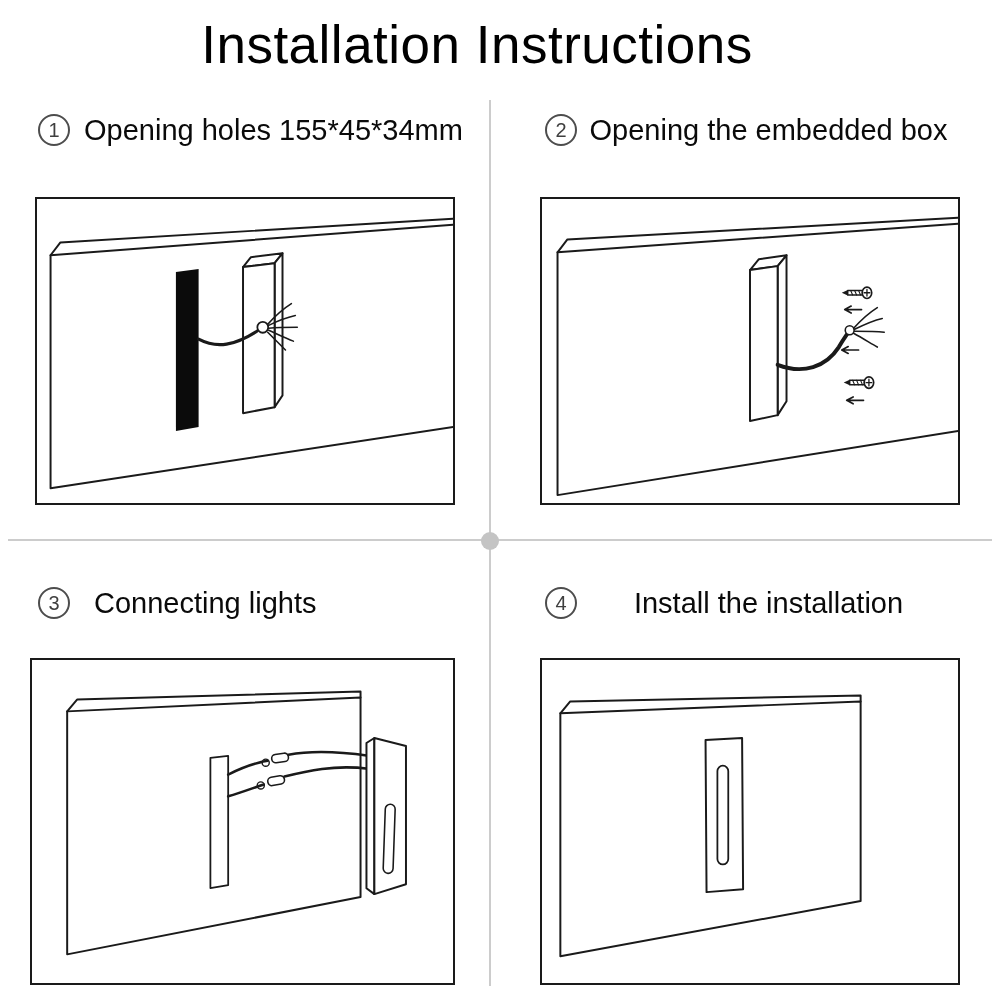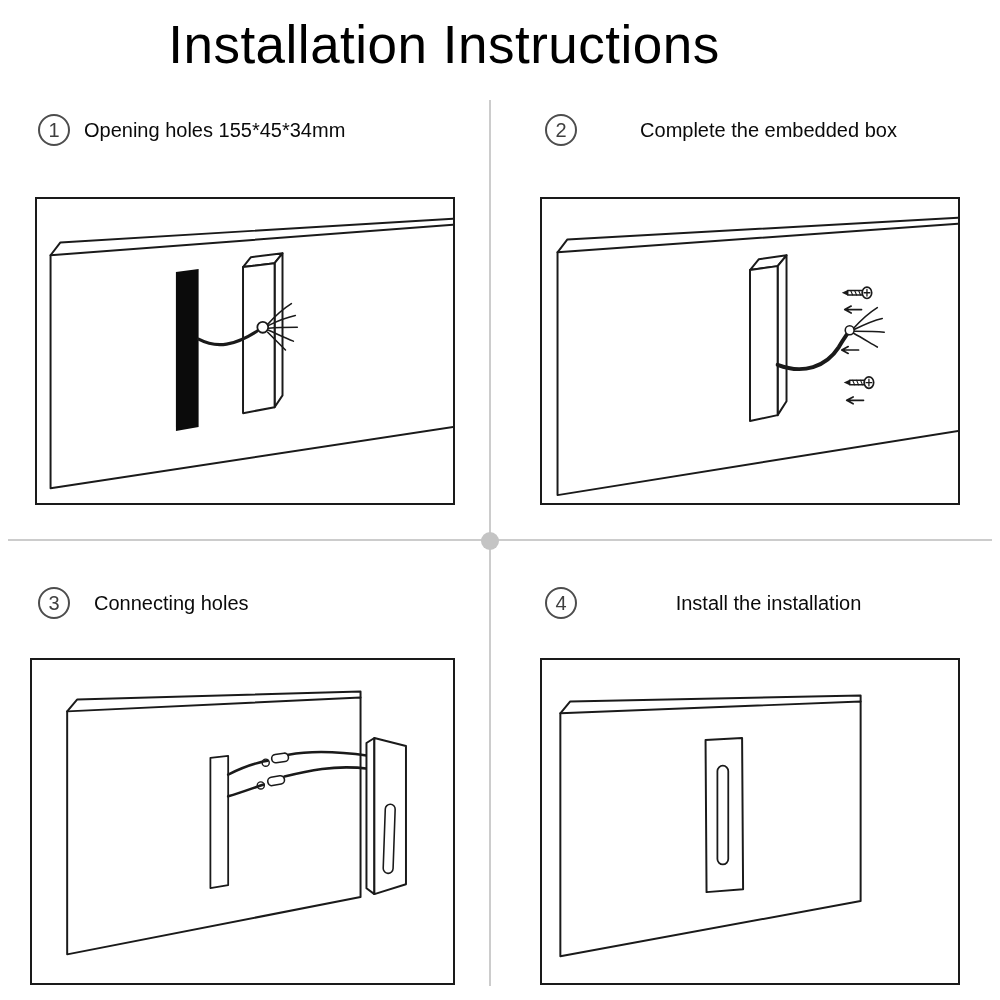--- a/index.html
+++ b/index.html
@@ -7,40 +7,40 @@
     width: 1000px; height: 1000px;
     background: #ffffff;
     position: relative;
     overflow: hidden;
     font-family: "Liberation Sans", "DejaVu Sans", sans-serif;
     color: #0a0a0a;
   }
   .title {
     position: absolute; top: 14px; left: 0; width: 888px;
     margin: 0; text-align: center;
-    font-size: 53px; font-weight: 400; letter-spacing: 0.5px; color: #000;
+    font-size: 53px; font-weight: 400; letter-spacing: 0.5px; color: #000; padding-left: 33px;
   }
   .v-divider { position: absolute; left: 489px; top: 100px; width: 2px; height: 886px; background: #cccccc; }
   .h-divider { position: absolute; left: 8px; top: 539px; width: 984px; height: 2px; background: #cccccc; }
   .center-dot { position: absolute; left: 481px; top: 532px; width: 18px; height: 18px; border-radius: 50%; background: #c4c4c4; }
 
   .step { position: absolute; }
   .step-1 { left: 35px;  top: 112px; width: 420px; height: 393px; }
   .step-2 { left: 540px; top: 112px; width: 420px; height: 393px; }
   .step-3 { left: 30px;  top: 585px; width: 425px; height: 400px; }
   .step-4 { left: 540px; top: 585px; width: 420px; height: 400px; }
 
   .step-header { display: flex; align-items: center; height: 36px; }
   .step-num {
     flex: 0 0 auto; width: 32px; height: 32px; box-sizing: border-box;
     border: 2px solid #4d4d4d; border-radius: 50%;
     display: flex; align-items: center; justify-content: center;
     font-size: 20px; color: #3f3f3f;
   }
-  .step-label { font-size: 20px; color: #0a0a0a; white-space: nowrap; }
+  .step-label { font-size: 29px; color: #0a0a0a; white-space: nowrap; }
   .label-left { margin-left: 14px; }
   .label-left-wide { margin-left: 24px; }
   .label-center { flex: 1 1 auto; text-align: center; }
   .num-inset { margin-left: 3px; }
   .num-inset-sm { margin-left: 8px; }
   .num-inset-r { margin-left: 5px; }
 
   .frame {
     position: absolute; left: 0; box-sizing: border-box;
     border: 2px solid #1a1a1a; background: #fff;
@@ -90,21 +90,21 @@
             <path d="M233 135 C 240 142, 246 148, 251 153"></path>
           </g>
         </g>
       </svg>
     </div>
   </section>
 
   <section class="step step-2">
     <div class="step-header">
       <span class="step-num num-inset-r">2</span>
-      <span class="step-label label-center">Complete the embedded box</span>
+      <span class="step-label label-center">Opening the embedded box</span>
     </div>
     <div class="frame frame-top">
       <svg viewBox="0 0 420 308" xmlns="http://www.w3.org/2000/svg">
         <g stroke="#1a1a1a" stroke-width="2" fill="none" stroke-linecap="round" stroke-linejoin="round">
           <g>
             <path d="M421 25 L15 54 L15 300 L421 235"></path>
             <path d="M15 54 L25 41 L421 19"></path>
           </g>
           <g fill="#ffffff">
             <path d="M210 72 L219 61 L247 57 L238 68 Z"></path>
@@ -143,21 +143,21 @@
             <path d="M0 0 H17 M0 0 L6.5 -3.5 M0 0 L6.5 3.5" stroke-width="1.7"></path>
           </g>
         </g>
       </svg>
     </div>
   </section>
 
   <section class="step step-3">
     <div class="step-header">
       <span class="step-num num-inset-sm">3</span>
-      <span class="step-label label-left-wide">Connecting holes</span>
+      <span class="step-label label-left-wide">Connecting lights</span>
     </div>
     <div class="frame frame-bottom frame-3">
       <svg viewBox="0 0 425 327" xmlns="http://www.w3.org/2000/svg">
         <g stroke="#1a1a1a" stroke-width="2" fill="none" stroke-linecap="round" stroke-linejoin="round">
           <g>
             <path d="M35 52 L332 38 L332 240 L35 298 Z"></path>
             <path d="M35 52 L45 40 L332 32 L332 38"></path>
           </g>
           <path d="M180 99 L198 97 L198 228 L180 231 Z" fill="#ffffff" stroke-width="1.8"></path>
           <g>

